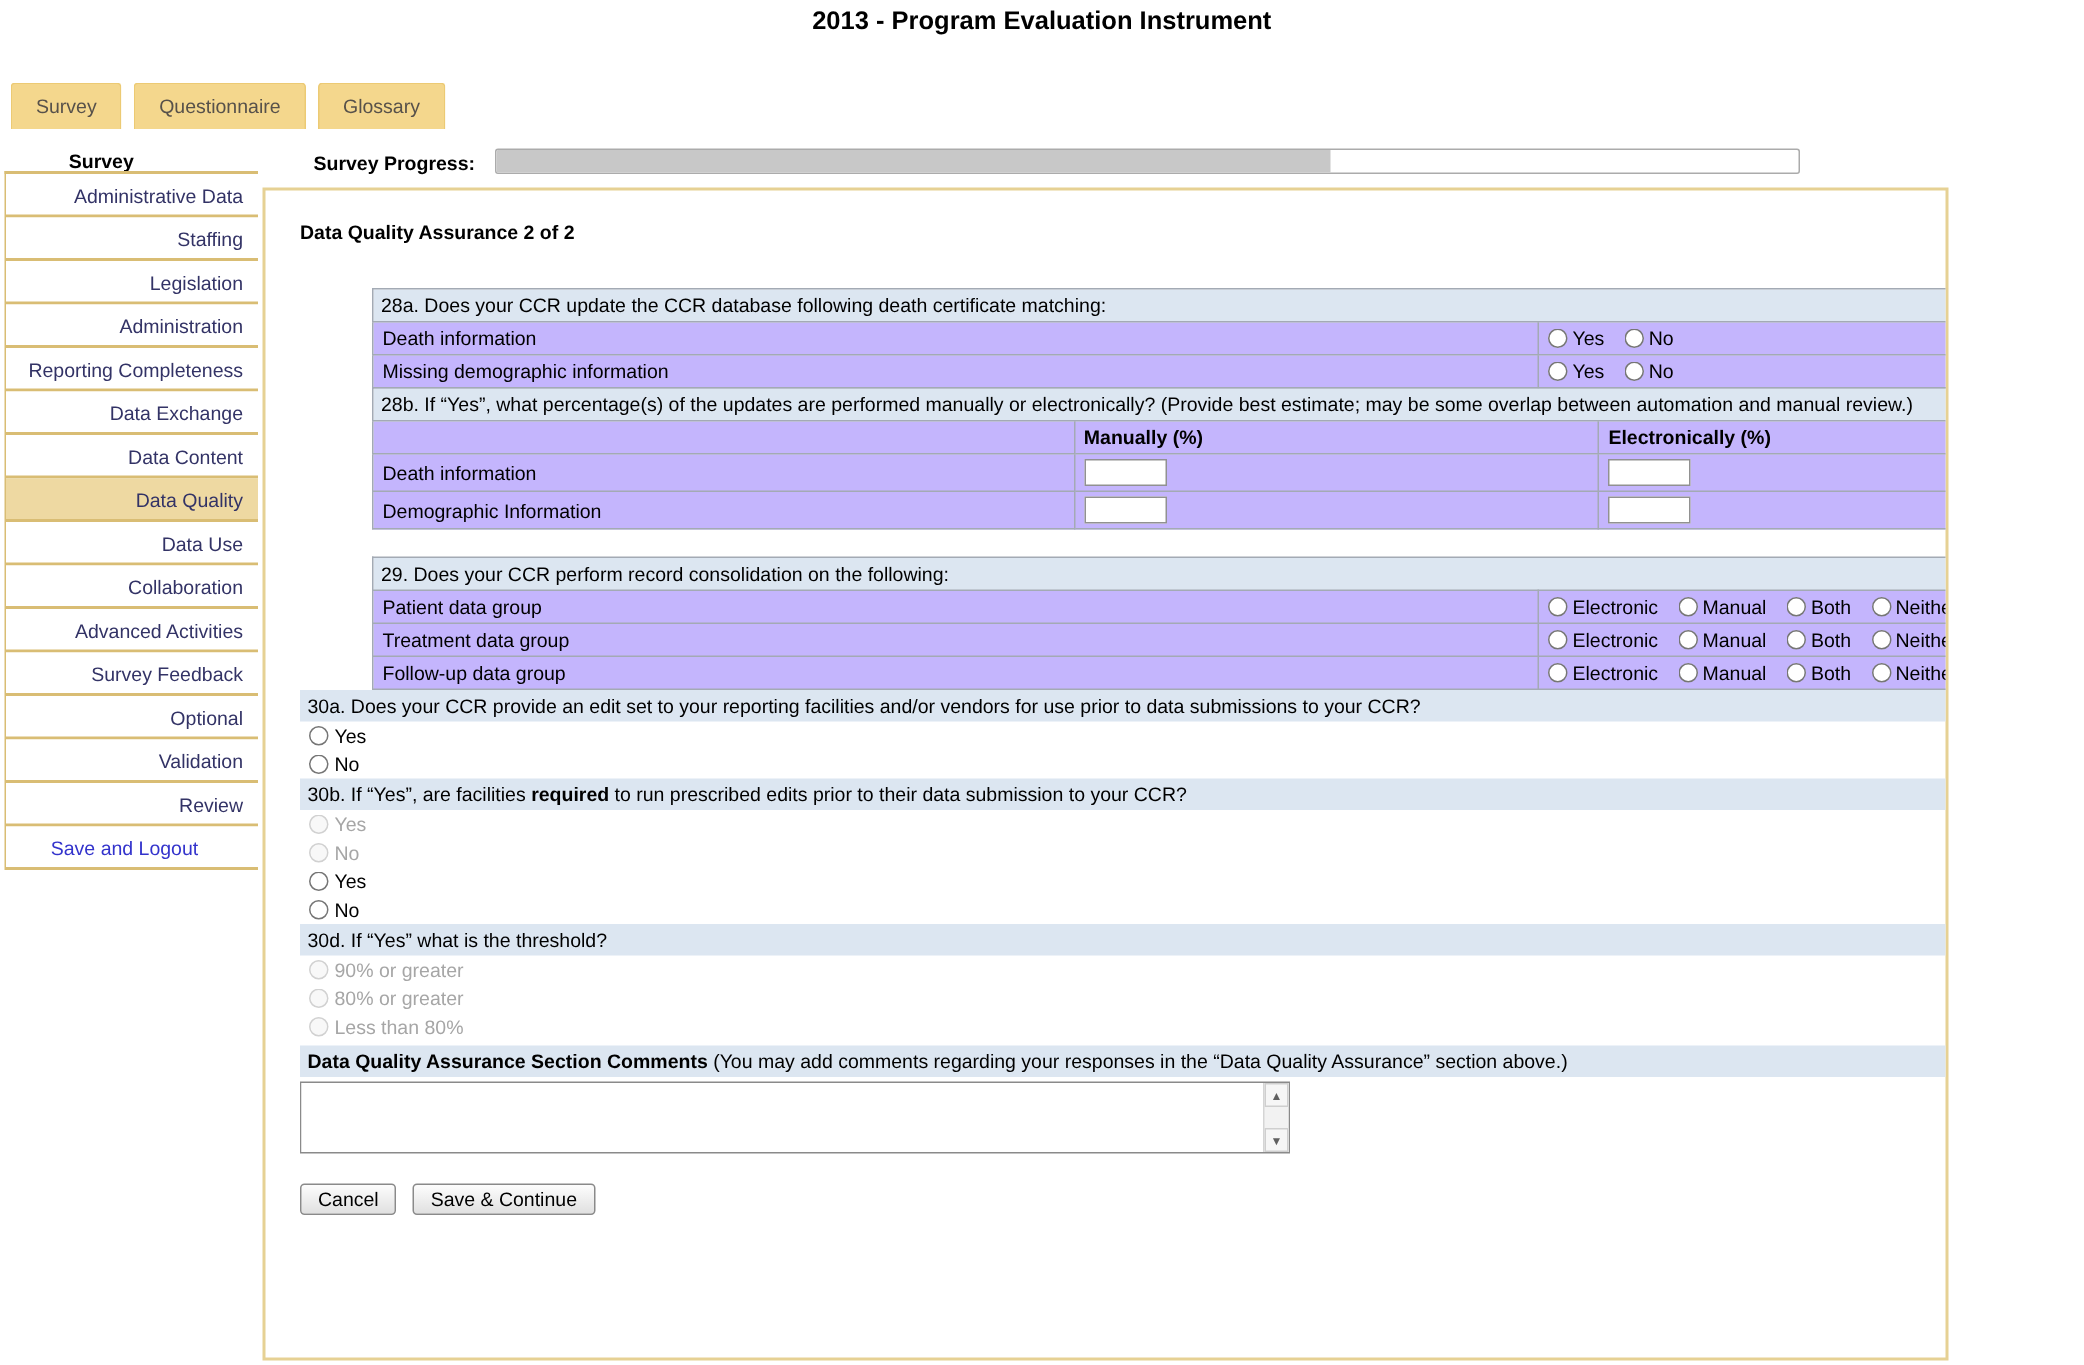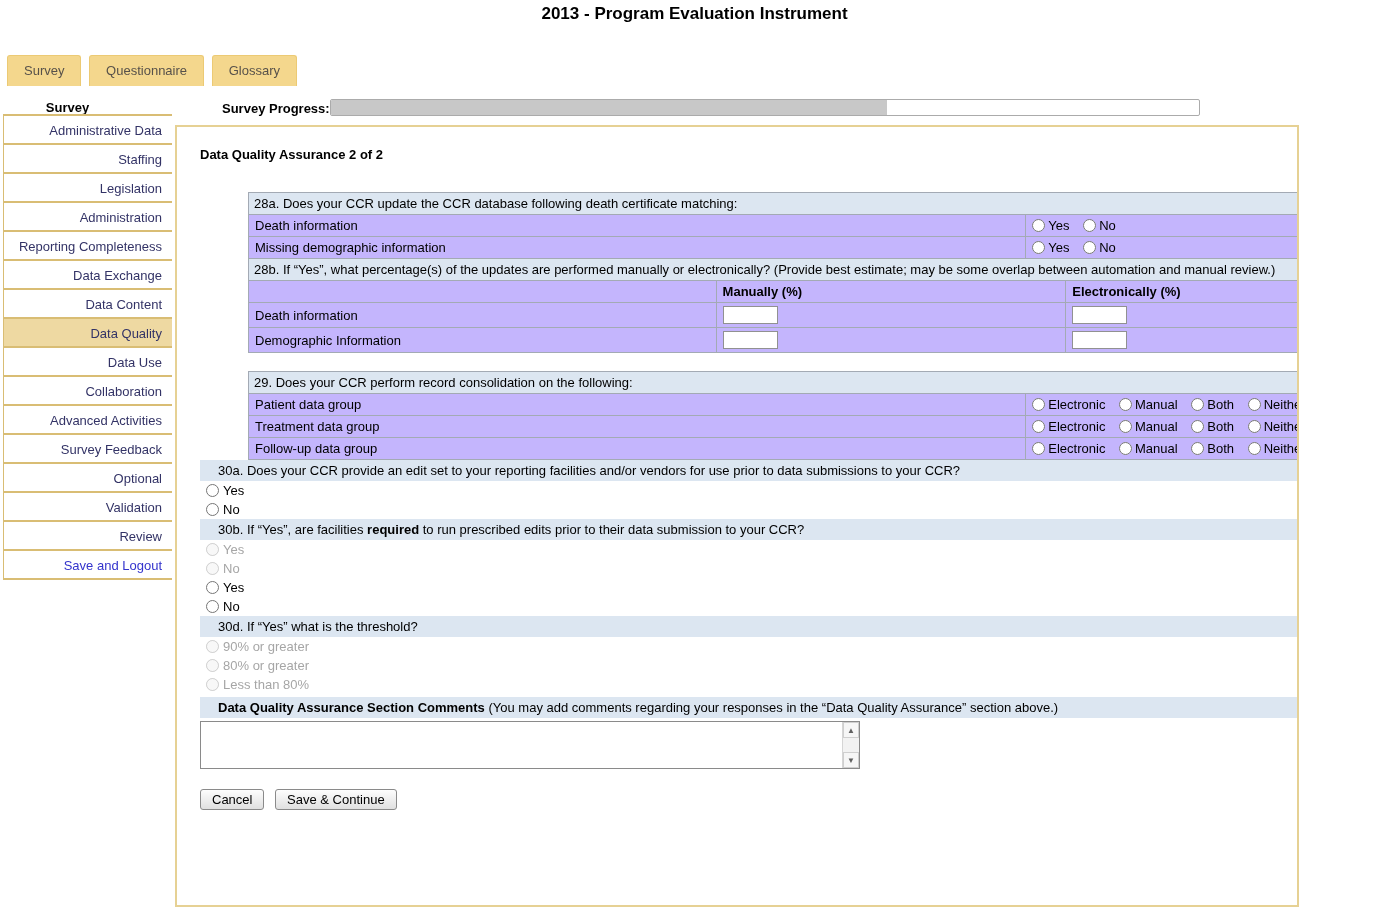--- a/index.html
+++ b/index.html
@@ -13,33 +13,33 @@
 
   
   .tabs { position:absolute; top:55px; left:7px; height:31px; }
   .tab { display:inline-block; padding:7px 16px 8px; margin-right:4px;
     background:#f4d78d; border:1px solid #ecca74; border-bottom:none;
     border-radius:3px 3px 0 0; color:#57514a; cursor:pointer; }
 
   
   .sidebar-heading { position:absolute; top:100px; left:0; width:135px;
     text-align:center; font-weight:bold; }
-  .progress-label { position:absolute; top:101px; left:222px; font-weight:bold; }
+  .progress-label { position:absolute; top:101px; left:209px; font-weight:bold; }
   .progress-bar { position:absolute; top:99px; left:330px; width:870px; height:17px;
     border:1px solid #ababab; border-radius:2px; background:#fff; overflow:hidden; }
   .progress-fill { height:100%; background:#c8c8c8; width:0; }
 
   
   .sidebar { position:absolute; top:114px; left:3px; width:169px;
     border-top:2px solid #d9bd74; border-left:1px solid #d9bd74; }
   .side-item { height:29px; line-height:29px; text-align:right; padding-right:10px;
     background:#fff; border-bottom:2px solid #d9bd74; color:#333366; cursor:pointer;
     white-space:nowrap; overflow:hidden; }
   .side-item.active { background:#eed9a2; }
-  .side-item.logout { color:#3333cc; }
+  .side-item.logout { color:#3333cc;text-align:center; }
 
   
   .main-panel { position:absolute; top:125px; left:175px; width:1124px; height:782px;
     border:2px solid #e6d194; background:#fff; padding:14px 4px 8px 23px; overflow:hidden; }
   .main-heading { font-weight:bold; margin:6px 0 30px; }
 
   table.qtable { border-collapse:collapse; width:1173px; font-size:13px;margin-left:48px; }
   table.qtable td { border:1px solid #a3aab4; padding:3px 6px; background:#c4b5fd; }
   table.qtable td.thead { background:#dce6f1; padding:3px 5px; }
   table.qtable td.colhead { font-weight:bold; }
@@ -50,21 +50,21 @@
   td.ele-col { width:355px; }
   table.t28b { margin-top:-1px; }
   table.t29 { margin-top:18px; }
 
   .ropt { margin-right:10px; white-space:nowrap; cursor:pointer; }
   .ropt input { vertical-align:-2px; margin:0 3px 0 0; }
 
   .pct-input { width:55px; height:18px; border:1px solid #919191; padding:1px 3px;
     font-family:"Liberation Sans", sans-serif; font-size:12px; }
 
-  .qbar { width:1173px; background:#dce6f1; padding:3px 18px; }
+  .qbar { width:1173px; background:#dce6f1; padding:3px 5px; }
   .radio-line { display:block; padding:2px 0 2px 6px; cursor:pointer; }
   .radio-line input { vertical-align:-2px; margin:0 4px 0 0; }
   .radio-line.disabled { color:#a6a6a6; cursor:default; }
 
   .comments-bar { margin-top:3px; }
   .textarea-wrap { margin-top:3px; width:660px; height:48px;
     border:1px solid #8a8a8a; display:flex; background:#fff; }
   .textarea-wrap textarea { flex:1; border:none; outline:none; resize:none;
     font-family:"Liberation Sans", sans-serif; font-size:13px; padding:2px 4px; }
   .scrollbar { width:17px; display:flex; flex-direction:column;

